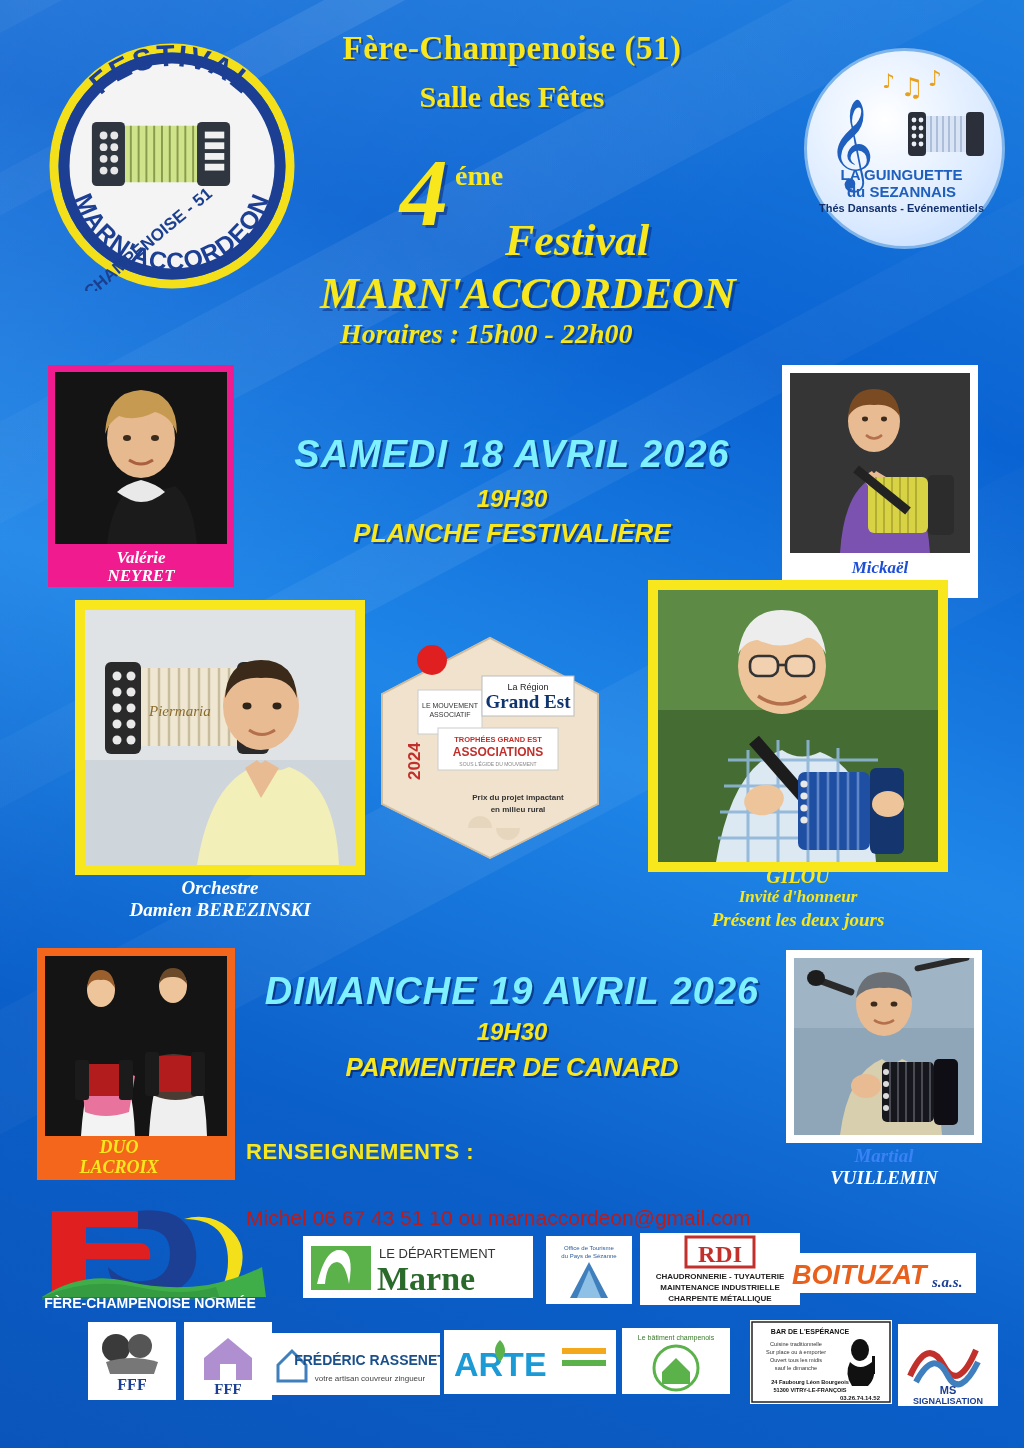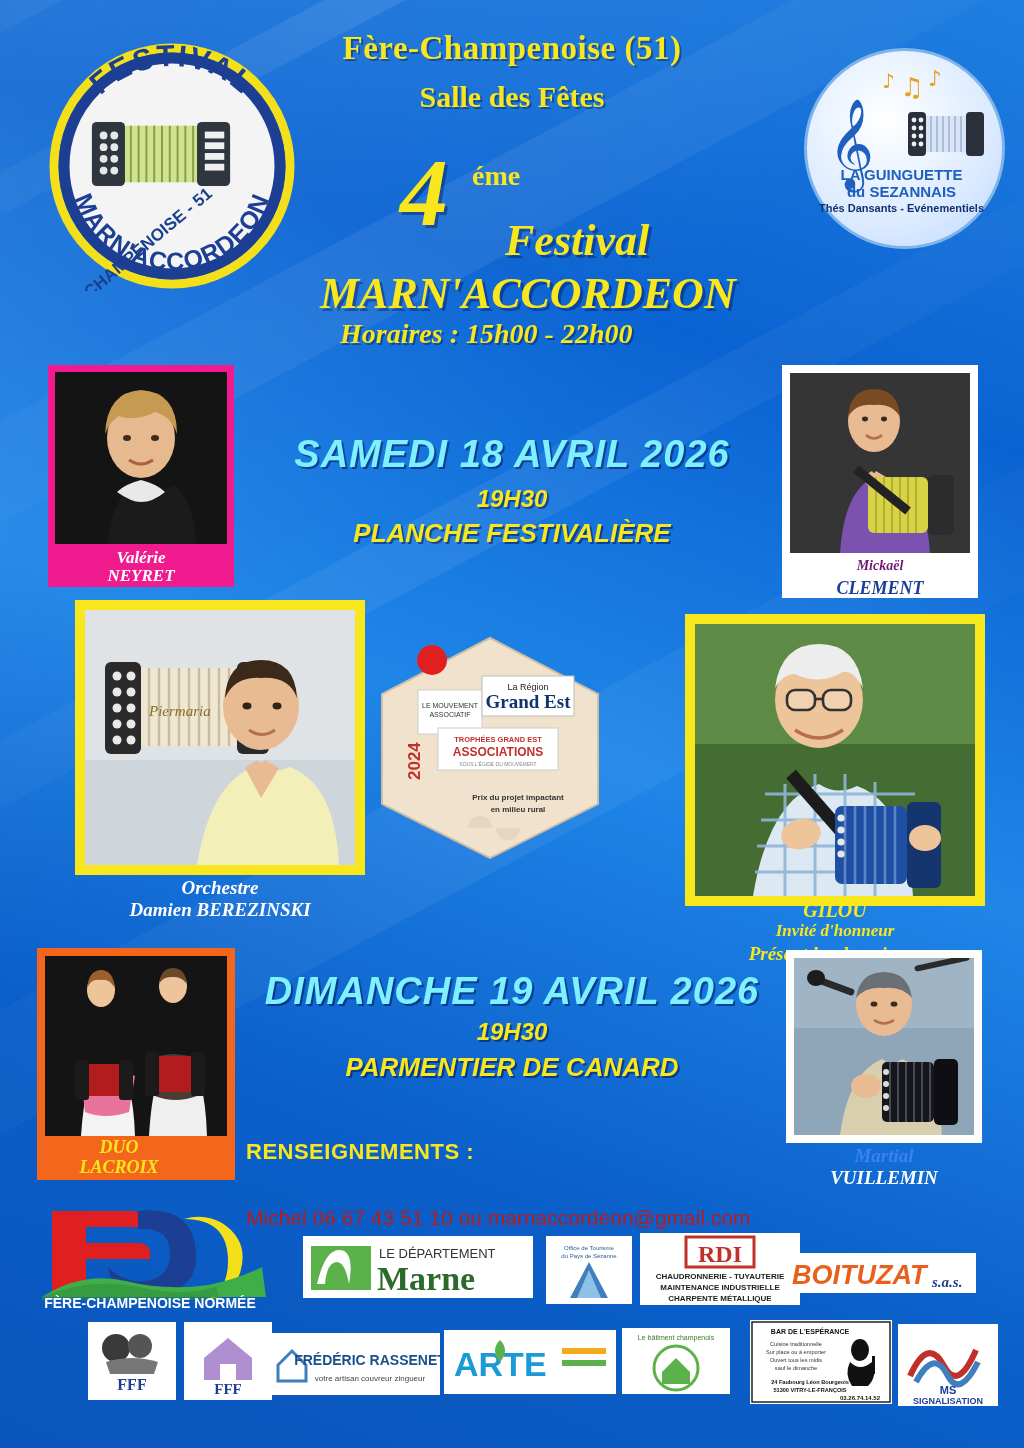--- a/index.html
+++ b/index.html
@@ -37,21 +37,21 @@
   }
 
   
   .head1{left:0;right:0;top:30px;text-align:center;color:#f7e71c;font-size:33px;font-weight:bold;
          font-family:"Liberation Serif",serif;letter-spacing:.5px;text-shadow:2px 2px 0 rgba(0,0,50,.35);}
   .head2{left:0;right:0;top:80px;text-align:center;color:#f7e71c;font-size:30px;font-weight:bold;
          font-family:"Liberation Serif",serif;text-shadow:2px 2px 0 rgba(0,0,50,.35);}
 
   .big4{left:400px;top:150px;color:#f7e71c;font-size:96px;line-height:.9;font-weight:bold;
         font-family:"Liberation Serif",serif;font-style:italic;text-shadow:3px 3px 0 rgba(0,0,60,.35);}
-  .eme{left:472px;top:160px;color:#f7e71c;font-size:28px;font-weight:bold;font-family:"Liberation Serif",serif;}
+  .eme{left:455px;top:160px;color:#f7e71c;font-size:28px;font-weight:bold;font-family:"Liberation Serif",serif;}
   .fest{left:505px;top:215px;color:#f7e71c;font-size:44px;font-weight:bold;font-style:italic;
         font-family:"Liberation Serif",serif;text-shadow:3px 3px 0 rgba(0,0,60,.35);}
   .marn{left:320px;top:268px;color:#f7e71c;font-size:44px;font-weight:bold;font-style:italic;
         font-family:"Liberation Serif",serif;text-shadow:3px 3px 0 rgba(0,0,60,.35);}
   .horaires{left:340px;top:318px;color:#f7e71c;font-size:28px;font-weight:bold;font-style:italic;
         font-family:"Liberation Serif",serif;text-shadow:2px 2px 0 rgba(0,0,60,.35);}
 
   
   .day{left:0;right:0;text-align:center;color:#7ef0ff;font-size:38px;font-weight:bold;font-style:italic;
        font-family:"Liberation Sans",sans-serif;letter-spacing:1px;text-shadow:2px 2px 0 rgba(0,0,60,.45);}
@@ -230,21 +230,21 @@
           <line x1="34" y1="0" x2="34" y2="56"></line>
             <line x1="42" y1="0" x2="42" y2="56"></line>
         </g>
       </g>
       <path d="M66 96 l52 42" stroke="#222" stroke-width="9" fill="none"></path>
       <ellipse cx="75" cy="46" rx="3" ry="2.4" fill="#3a2b1d"></ellipse>
       <ellipse cx="94" cy="46" rx="3" ry="2.4" fill="#3a2b1d"></ellipse>
       <path d="M76 62 q8 7 16 0" stroke="#b4704c" stroke-width="2.4" fill="none"></path>
     </svg>
   </div>
-  <div class="cap" style="top:194px;color:#701a75;font-size:14px;">Mickaël</div>
+  <div class="cap" style="top:194px;color:#1d4ed8;font-size:17px;">Mickaël</div>
   <div class="cap" style="top:214px;color:#1c3f94;font-size:18px;">CLEMENT</div>
 </div>
 
 <div class="card" style="left:75px;top:600px;width:290px;height:221px;">
   <div style="position:absolute;left:0;top:0;width:290px;height:275px;background:#f7e71c;"></div>
   <div class="ph" style="left:10px;top:10px;width:270px;height:255px;">
     <svg viewBox="0 0 270 255" width="270" height="255">
       <rect width="270" height="255" fill="#dfe3e6"></rect>
       <rect y="150" width="270" height="105" fill="#cfd6db"></rect>
 
@@ -308,21 +308,21 @@
     <rect x="66" y="96" width="120" height="42" fill="#ffffff" stroke="#ccc"></rect>
     <text x="126" y="110" font-size="7.5" text-anchor="middle" fill="#c2302c" font-weight="bold" font-family="Liberation Sans, sans-serif">TROPHÉES GRAND EST</text>
     <text x="126" y="124" font-size="12" text-anchor="middle" fill="#c2302c" font-weight="bold" font-family="Liberation Sans, sans-serif">ASSOCIATIONS</text>
     <text x="126" y="134" font-size="5" text-anchor="middle" fill="#888" font-family="Liberation Sans, sans-serif">SOUS L'ÉGIDE DU MOUVEMENT</text>
     <text x="48" y="148" font-size="17" fill="#c2302c" font-weight="bold" transform="rotate(-90 48 148)" font-family="Liberation Sans, sans-serif">2024</text>
     <text x="146" y="168" font-size="8" text-anchor="middle" fill="#333" font-weight="bold" font-family="Liberation Sans, sans-serif">Prix du projet impactant</text>
     <text x="146" y="180" font-size="8" text-anchor="middle" fill="#333" font-weight="bold" font-family="Liberation Sans, sans-serif">en milieu rural</text>
   </svg>
 </div>
 
-<div class="card" style="left:648px;top:614px;width:300px;height:292px;margin-left:37px;">
+<div class="card" style="left:648px;top:580px;width:300px;height:292px;">
   <div style="position:absolute;left:0;top:0;width:300px;height:292px;background:#f7e71c;"></div>
   <div class="ph" style="left:10px;top:10px;width:280px;height:272px;">
     <svg viewBox="0 0 280 272" width="280" height="272">
       <rect width="280" height="272" fill="#4f7c3a"></rect>
       <rect y="0" width="280" height="120" fill="#5d8b45"></rect>
       <rect y="120" width="280" height="152" fill="#456d33"></rect>
 
       <ellipse cx="124" cy="76" rx="44" ry="48" fill="#eec49a"></ellipse>
       <path d="M80 64 q6-44 44-44 q38 0 44 44 q-10-18-20-16 q-24 14-48 2 q-12 0-20 14z" fill="#ededed"></path>
 

